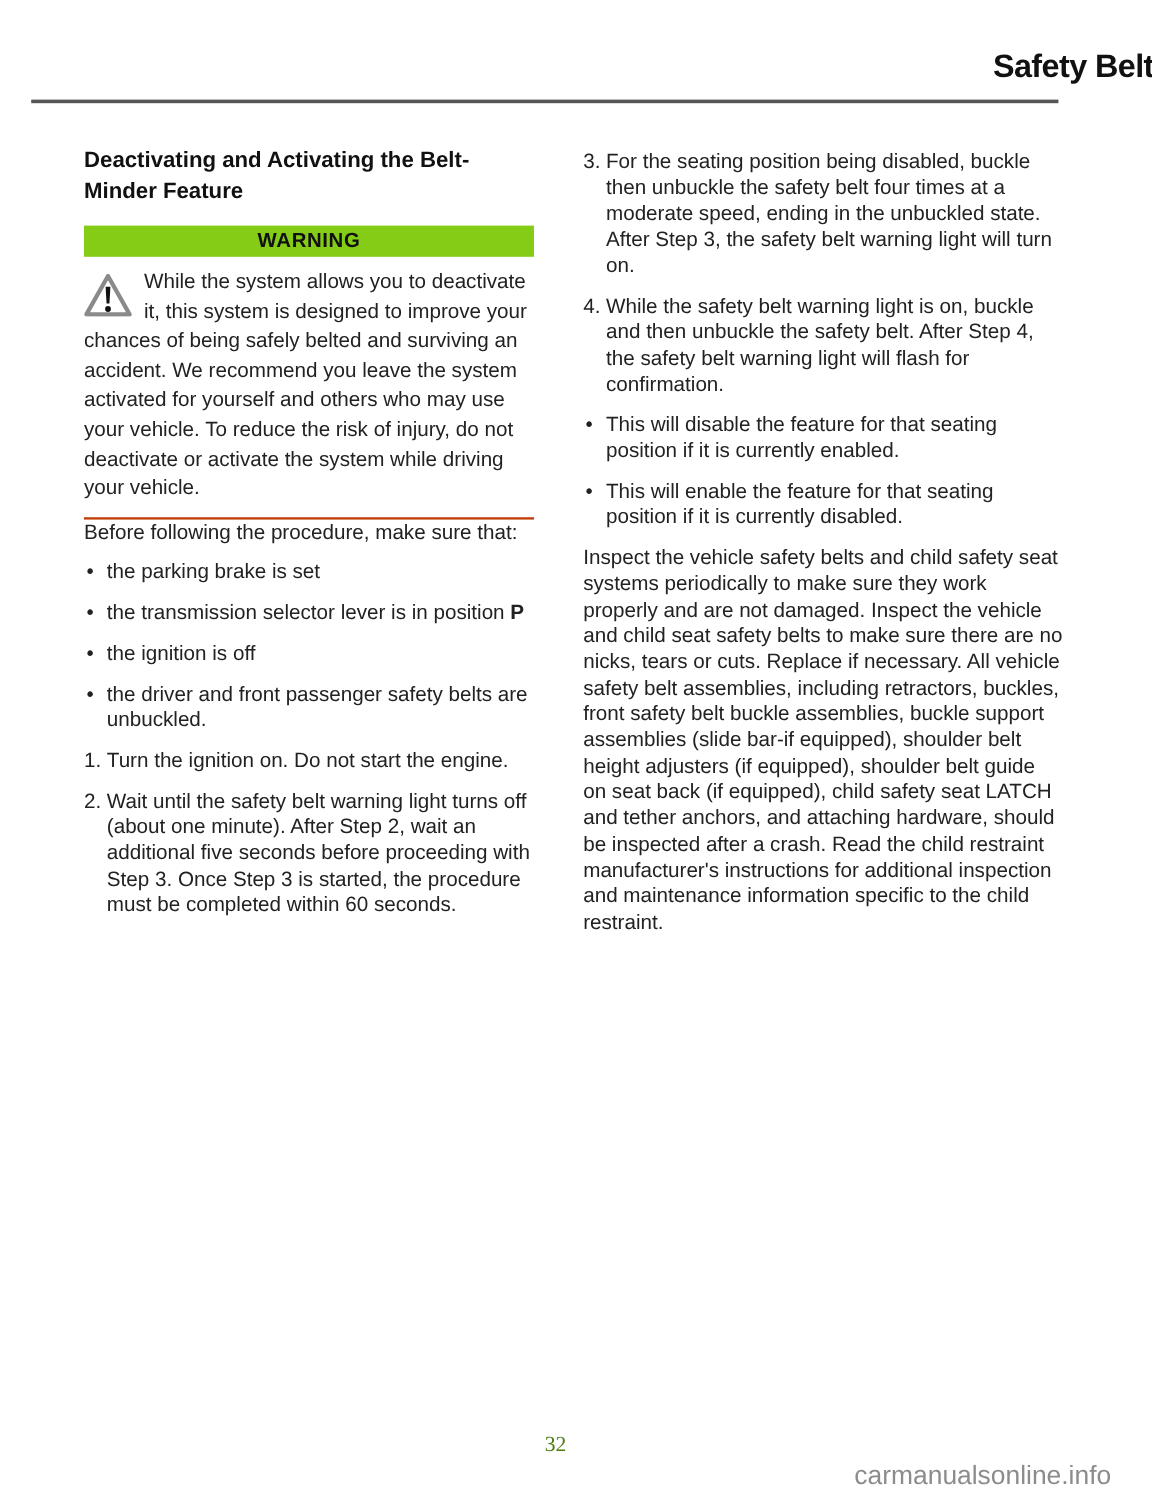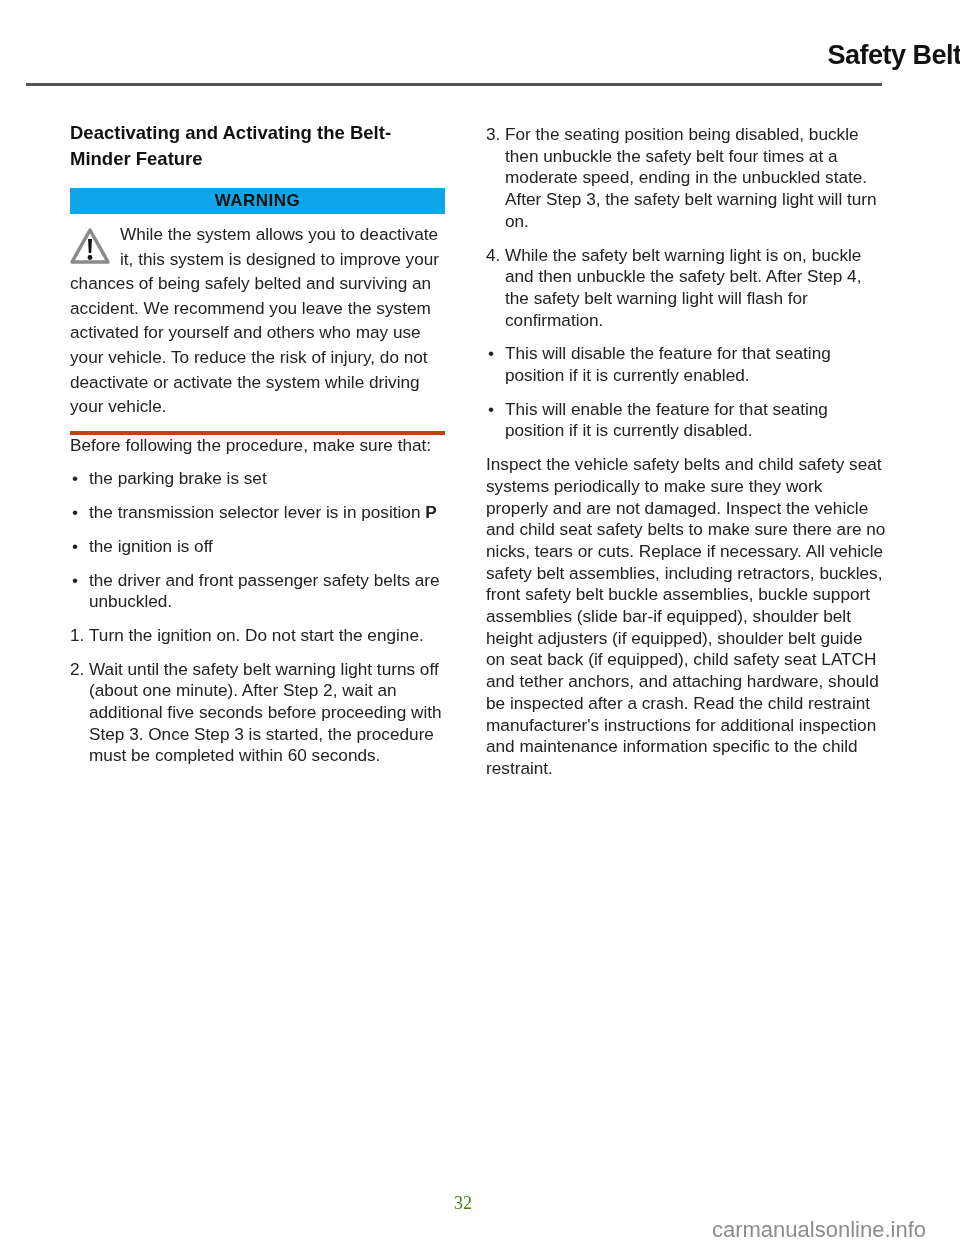--- a/index.html
+++ b/index.html
@@ -22,27 +22,27 @@
   .col { position: absolute; top: 120px; }
   .col-left { left: 70px; width: 375px; }
   .col-right { left: 486px; width: 400px; top: 124px; }
 
   .sub-heading {
     font-family: "Liberation Sans", sans-serif; font-weight: bold; font-size: 18.5px;
     line-height: 26px; margin: 0 0 16px 0; color: #111;
   }
   .warning-box { margin: 0; }
   .warning-bar {
-    background: #0ea5e9; text-align: center; font-family: "Liberation Sans", sans-serif;
+    background: #84cc16; text-align: center; font-family: "Liberation Sans", sans-serif;
     font-weight: bold; font-size: 17px; height: 26px; line-height: 26px;
     letter-spacing: 0.5px; color: #111;
   }
   .warning-body {
     position: relative; font-size: 17.2px; line-height: 24.6px; margin-top: 8px;
-    padding-bottom: 12px; border-bottom: 4px solid #c2410c;
+    padding-bottom: 12px; border-bottom: 2px solid #c2410c;
     font-family: "Liberation Sans", sans-serif; color: #222;
   }
   .warning-icon {
     float: left; width: 40px; height: 36px; margin: 6px 10px 0 0;
   }
   p.body, .body {
     font-family: "Liberation Sans", sans-serif; font-size: 17.2px; line-height: 21.7px;
     margin: 0 0 12px 0; color: #222;
   }
   .note { margin-top: 22px; }

